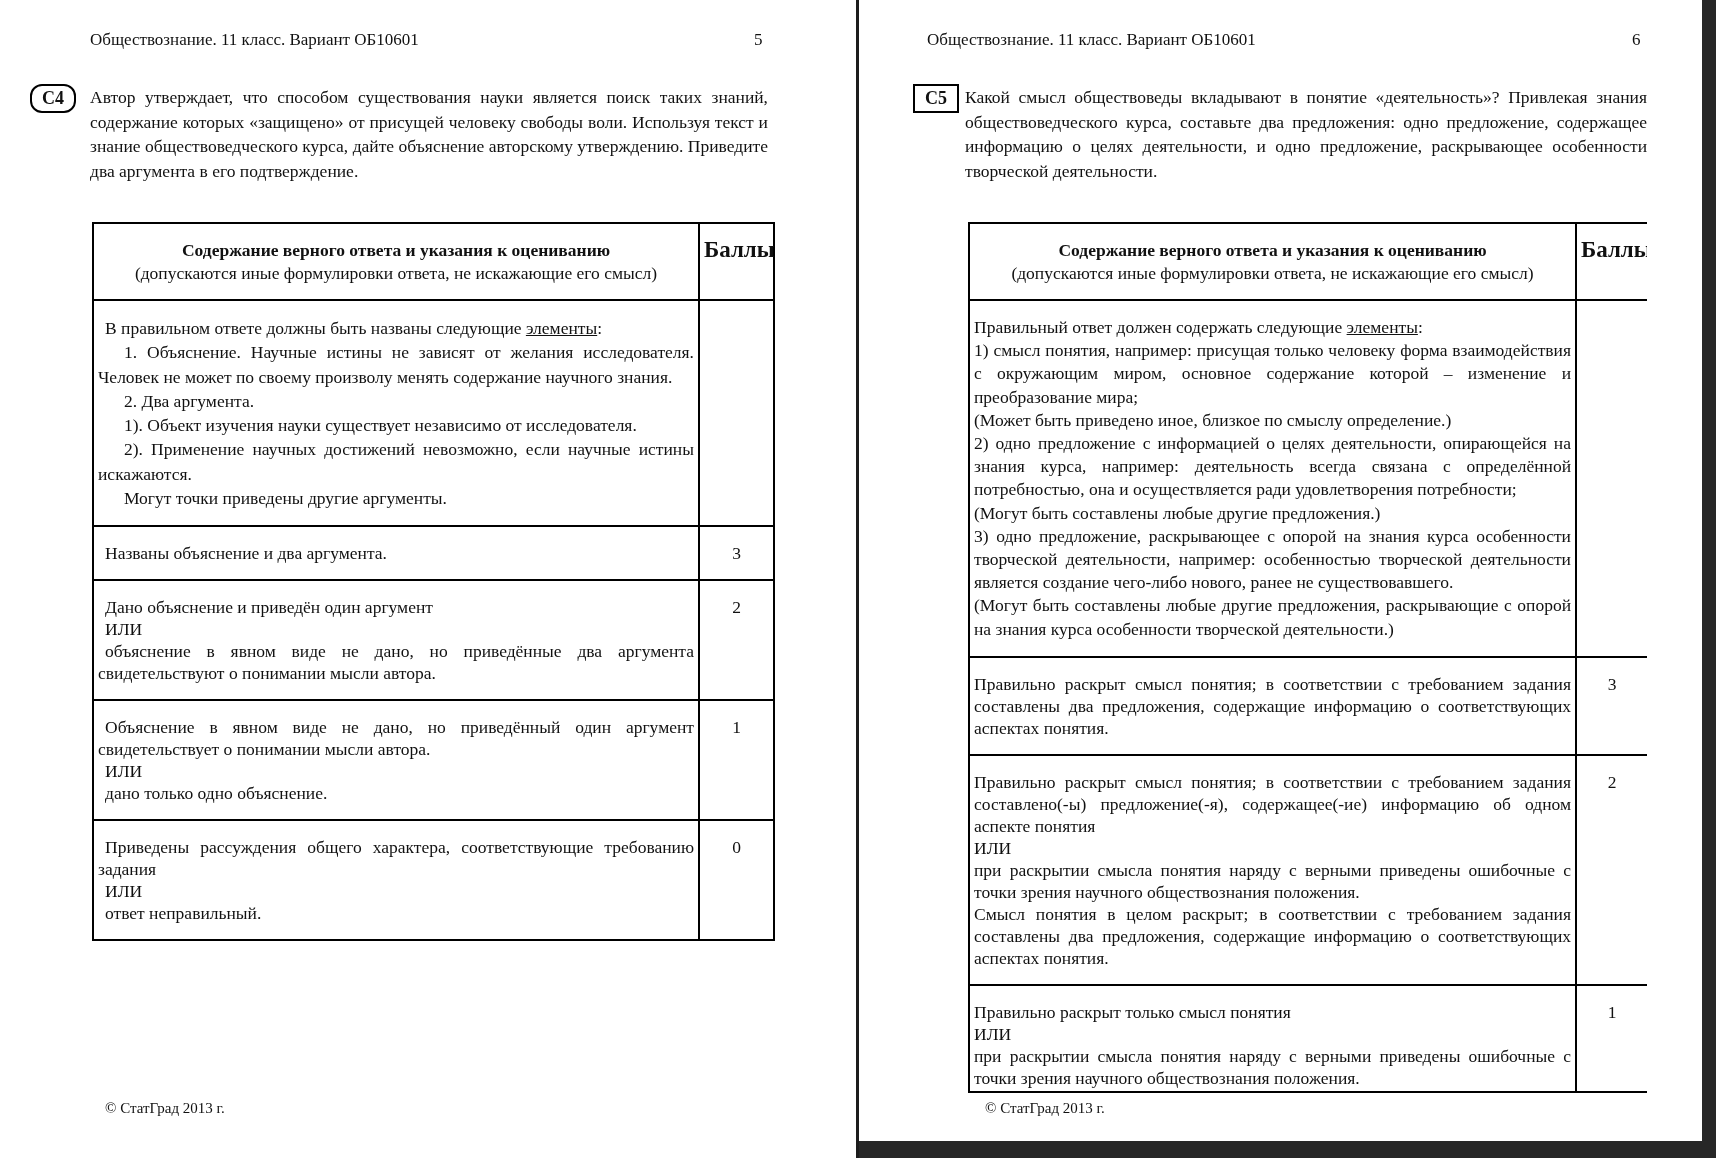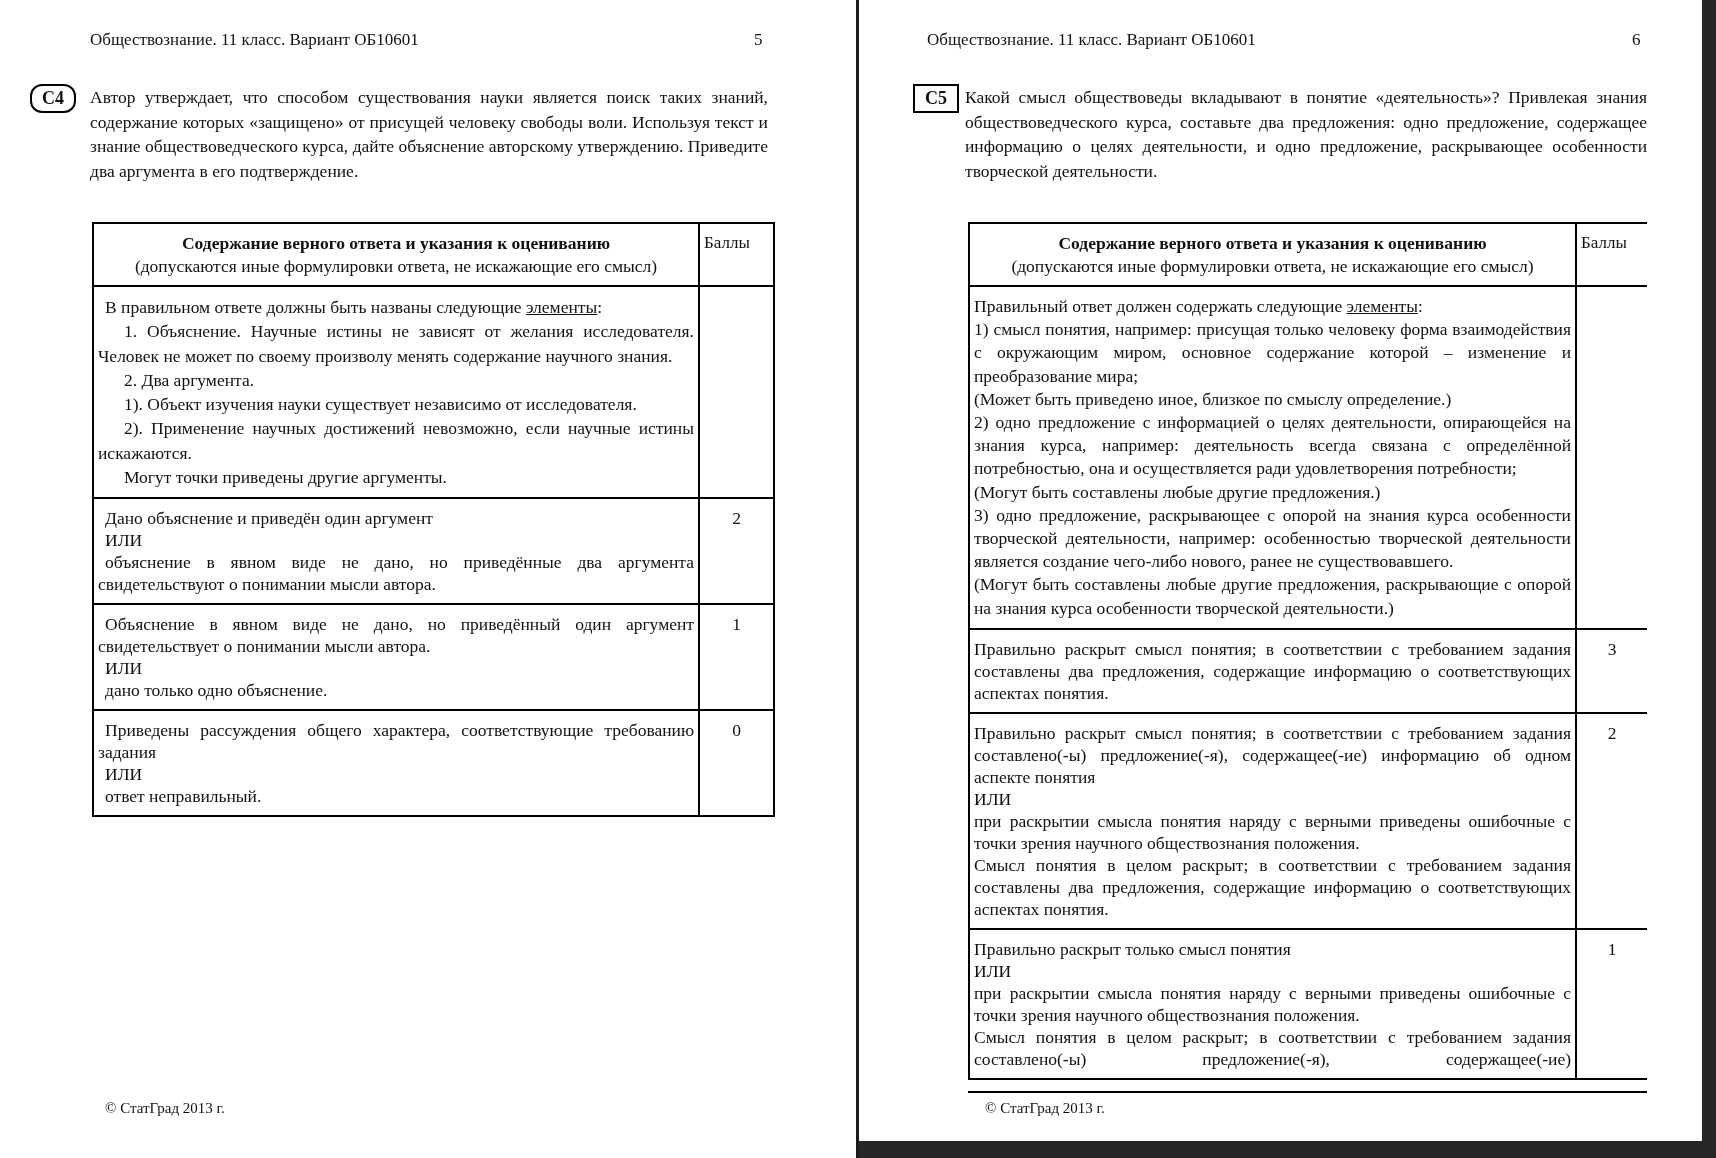--- a/index.html
+++ b/index.html
@@ -13,23 +13,23 @@
   .pnum{position:absolute;top:30px;font-size:17px;}
   .taskbox{
     position:absolute;width:42px;height:25px;border:2px solid #000;
     text-align:center;font-weight:bold;font-size:18px;line-height:25px;
     background:#fff;
   }
   .tasktext{position:absolute;text-align:justify;font-size:17.5px;line-height:24.6px;}
   .foot{position:absolute;top:1100px;font-size:15px;white-space:nowrap;}
 
   table.anstable{position:absolute;border-collapse:collapse;table-layout:fixed;background:#fff;}
-  table.anstable td{border:2px solid #000;vertical-align:top;padding:8px 4px;}
+  table.anstable td{border:2px solid #000;vertical-align:top;padding:15px 4px;}
   .c-head{text-align:center;font-size:17.5px;line-height:22.5px;padding:2px 6px 3px 6px;}
-  .s-head{text-align:left;font-size:17px;line-height:22.5px;font-weight:normal;}
+  .s-head{text-align:left;font-size:23px;line-height:22.5px;font-weight:bold;}
   .b{font-weight:bold;}
   .u{text-decoration:underline;}
   td.cell p{margin:0;text-align:justify;font-size:17.5px;}
   .t-left td.ans p{line-height:24.3px;}
   .t-right td.ans p{line-height:23.2px;}
   td.crit p{line-height:22px;}
   .ind{text-indent:26px;}
   .ind-s{text-indent:7px;}
   .s-cell{text-align:center;font-size:17.5px;line-height:22px;}
   .maxlabel{text-align:right;font-style:italic;font-size:17.5px;line-height:24px;padding-right:8px;}
@@ -69,20 +69,26 @@
     <tr>
       <td class="cell ans">
         <p class="ind-s"><span>В правильном ответе должны быть названы следующие </span><span class="u">элементы</span><span>:</span></p>
         <p class="ind">1. Объяснение. Научные истины не зависят от желания исследователя. Человек не может по своему произволу менять содержание научного знания.</p>
         <p class="ind">2. Два аргумента.</p>
         <p class="ind">1). Объект изучения науки существует независимо от исследователя.</p>
         <p class="ind">2). Применение научных достижений невозможно, если научные истины искажаются.</p>
         <p class="ind">Могут точки приведены другие аргументы.</p>
       </td>
       <td class="s-cell"></td>
+    </tr>
+    <tr>
+      <td class="cell crit">
+        <p class="ind-s">Названы объяснение и два аргумента.</p>
+      </td>
+      <td class="s-cell">3</td>
     </tr>
     <tr>
       <td class="cell crit">
         <p class="ind-s">Дано объяснение и приведён один аргумент</p>
         <p class="ind-s">ИЛИ</p>
         <p class="ind-s">объяснение в явном виде не дано, но приведённые два аргумента свидетельствуют о понимании мысли автора.</p>
       </td>
       <td class="s-cell">2</td>
     </tr>
     <tr>

